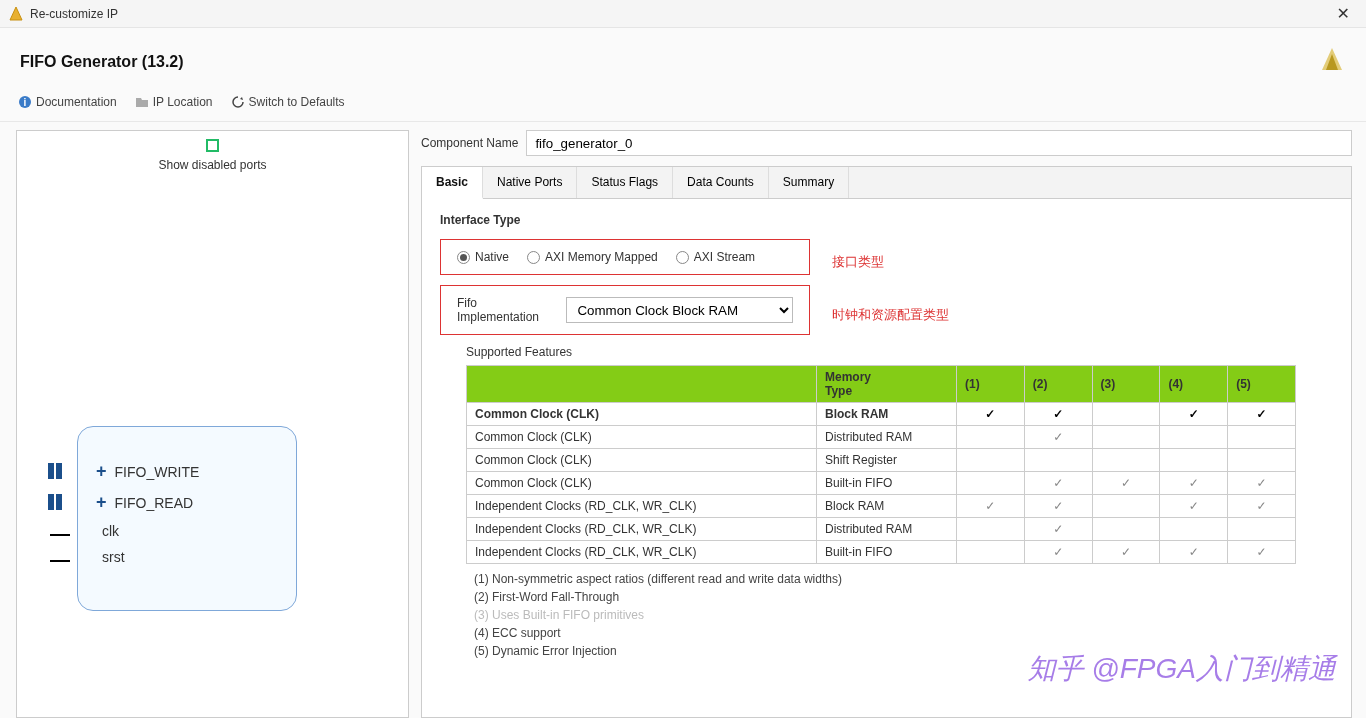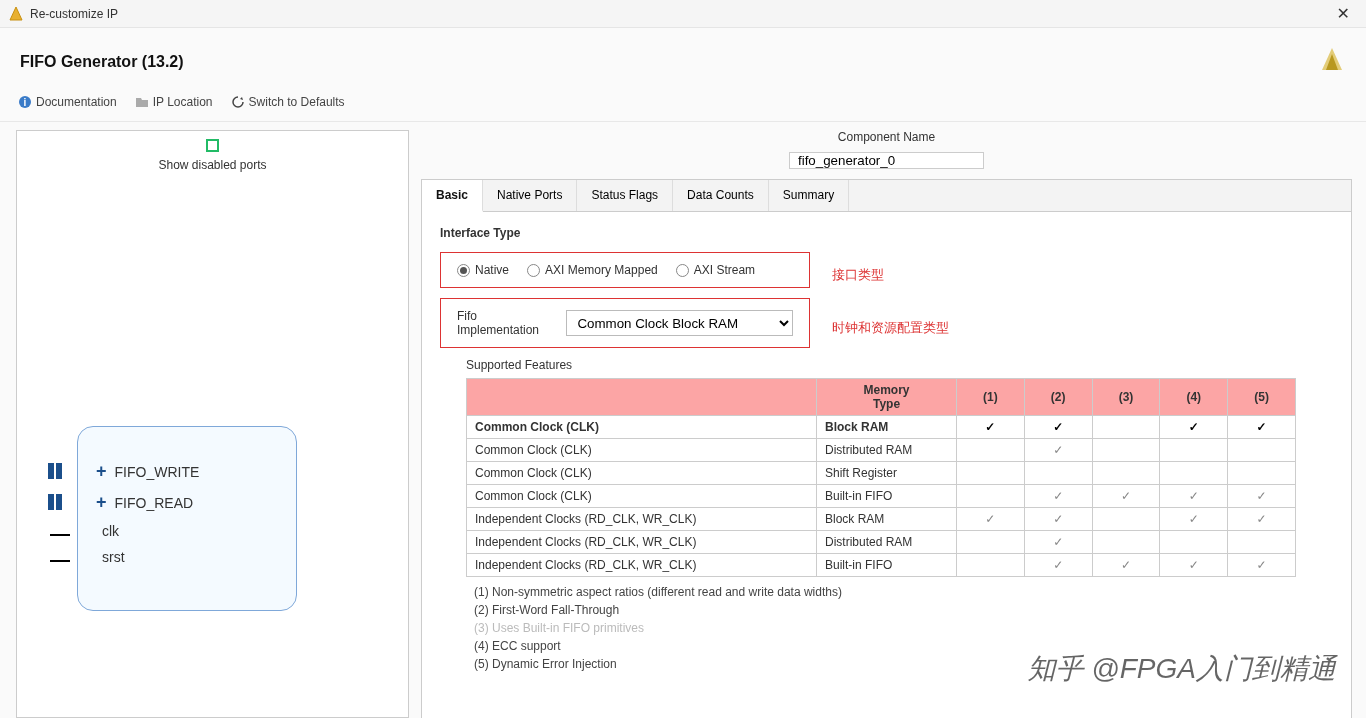--- a/index.html
+++ b/index.html
@@ -20,50 +20,50 @@
 .chk { width: 13px; height: 13px; border: 2px solid #2b6; background: #fff; }
 .block-diagram { position: absolute; top: 295px; left: 60px; }
 .ip-block { width: 220px; height: 185px; background: #f4faff; border: 1px solid #7fa8d9; border-radius: 16px; padding: 24px 18px; }
 .port-row { display: flex; align-items: center; gap: 8px; margin: 10px 0; font-size: 14px; color: #333; }
 .port-bus { position: relative; }
 .port-bus::before { content: ""; position: absolute; left: -48px; top: 2px; width: 6px; height: 16px; background: #1b4f8b; box-shadow: 8px 0 0 #1b4f8b; }
 .plus { font-size: 18px; font-weight: bold; color: #1b4f8b; }
 .port-wire::before { content: ""; position: absolute; left: -46px; width: 20px; height: 2px; background: #000; margin-top: 8px; }
 .port-wire { position: relative; padding-left: 6px; }
 .right-panel { flex: 1; padding: 8px 14px 0 6px; overflow: hidden; }
-.comp-row { display: flex; align-items: center; gap: 8px; margin-bottom: 10px; flex-direction: column; }
+.comp-row { display: flex; align-items: center; gap: 8px; margin-bottom: 10px; }
 .comp-row input { flex: 1; height: 26px; border: 1px solid #ccc; padding: 0 8px; background: #fff; }
 .tabs { display: flex; border: 1px solid #ccc; border-bottom: none; background: #f3f3f3; }
 .tab { padding: 8px 14px; border-right: 1px solid #ddd; color: #000000; cursor: pointer; }
 .tab.active { background: #fff; color: #111; font-weight: bold; border-bottom: 2px solid #fff; margin-bottom: -1px; }
 .tab-body { border: 1px solid #ccc; background: #fff; padding: 14px 18px 20px; height: 520px; overflow: auto; }
 .sect-title { font-weight: bold; margin-bottom: 12px; }
 .red-box { border: 1px solid #d33; padding: 10px 16px; margin-bottom: 10px; display: flex; align-items: center; gap: 20px; width: 370px; }
 .radio-row { display: flex; gap: 18px; align-items: center; }
 .radio { display: inline-flex; align-items: center; gap: 5px; }
 .radio .r { width: 13px; height: 13px; border: 1px solid #888; border-radius: 50%; display: inline-flex; align-items: center; justify-content: center; }
 .radio .r.sel::after { content: ""; width: 7px; height: 7px; background: #555; border-radius: 50%; }
 .annot { color: #d33; font-size: 13px; }
 .row-line { display: flex; align-items: center; gap: 22px; }
 .impl-row { display: flex; align-items: center; gap: 8px; }
 .impl-row select { width: 235px; height: 26px; border: 1px solid #bbb; padding: 0 6px; background: #fff; }
 .opts-title { font-weight: bold; margin: 14px 0 8px; }
 .features { margin-left: 26px; }
 .features-label { margin-bottom: 6px; }
 table { border-collapse: collapse; width: 830px; }
 th, td { border: 1px solid #ccc; padding: 4px 8px; text-align: left; font-size: 12px; }
-th { font-weight: bold; text-align: center; background: #fca5a5; }
+th { font-weight: bold; text-align: left; background: #84cc16; }
 th.memtype { width: 140px; }
 td.c { text-align: center; color: #888; }
 td.cb { text-align: center; color: #000; font-weight: bold; }
 tr.bold td { font-weight: bold; }
 .notes { margin-top: 8px; }
 .notes div { margin: 4px 8px; color: #444; }
 .notes .dim { color: #bbb; }
-.watermark { position: absolute; right: 30px; bottom: 30px; font-size: 28px; color: #000000; font-style: italic; pointer-events: none; opacity: 0.6; }
+.watermark { position: absolute; right: 30px; bottom: 30px; font-size: 28px; color: #6d28d9; font-style: italic; pointer-events: none; opacity: 0.6; }
 </style>
 </head>
 <body>
 
 <div class="titlebar">
   <span class="icon">
     <svg viewBox="0 0 16 16">
         <path d="M8 1 L14 14 L2 14 Z" fill="#e8b030" stroke="#c89010"></path>
       </svg>
   </span>

